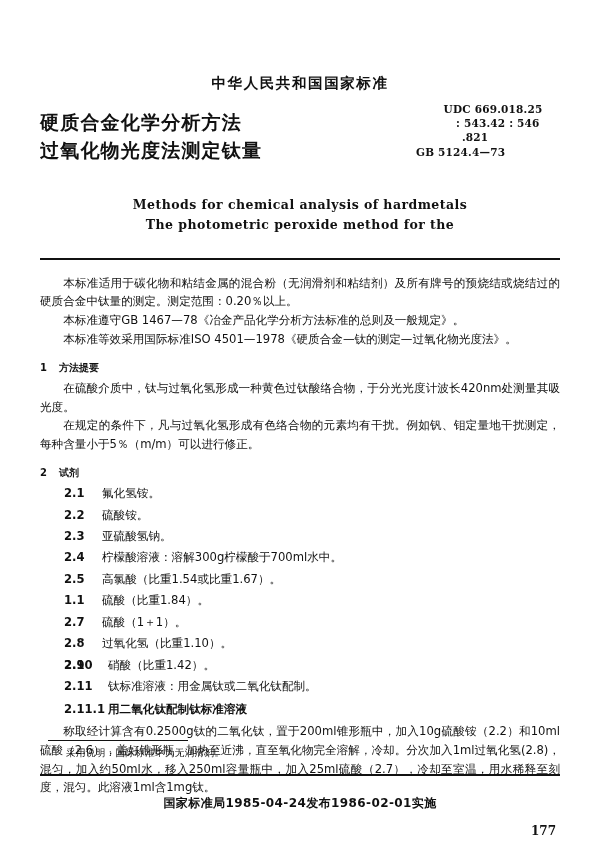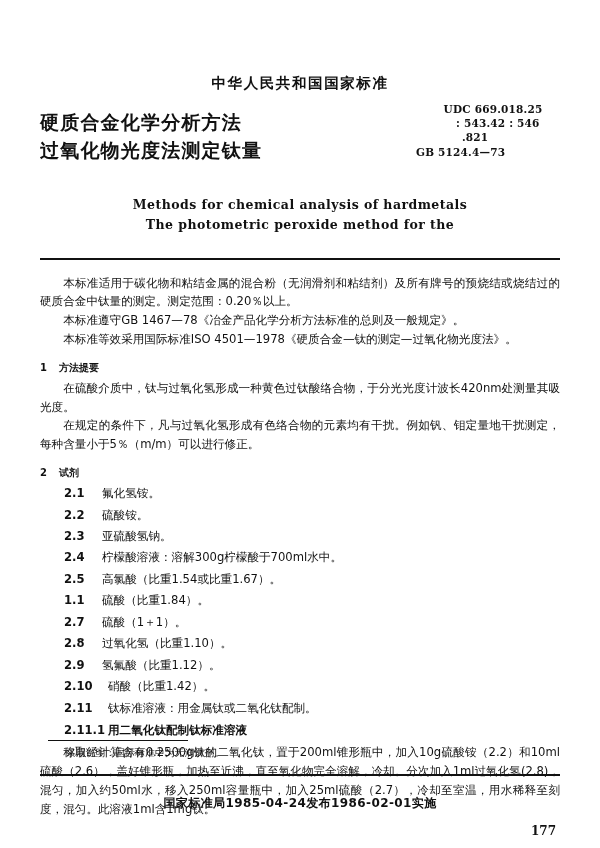--- a/index.html
+++ b/index.html
@@ -227,21 +227,21 @@
 
     <ul class="reagents">
       <li><span class="rnum">2.1</span><span class="rtext">氟化氢铵。</span></li>
       <li><span class="rnum">2.2</span><span class="rtext">硫酸铵。</span></li>
       <li><span class="rnum">2.3</span><span class="rtext">亚硫酸氢钠。</span></li>
       <li><span class="rnum">2.4</span><span class="rtext">柠檬酸溶液：溶解300g柠檬酸于700ml水中。</span></li>
       <li><span class="rnum">2.5</span><span class="rtext">高氯酸（比重1.54或比重1.67）。</span></li>
       <li><span class="rnum">1.1</span><span class="rtext">硫酸（比重1.84）。</span></li>
       <li><span class="rnum">2.7</span><span class="rtext">硫酸（1＋1）。</span></li>
       <li><span class="rnum">2.8</span><span class="rtext">过氧化氢（比重1.10）。</span></li>
-      <li><span class="rnum">2.9</span><span class="rtext">氢氟酸（比重1.12）。</span></li>
+      <li><span class="rnum">2.9</span></li>
       <li class="wide"><span class="rnum">2.10</span><span class="rtext">硝酸（比重1.42）。</span></li>
       <li class="wide"><span class="rnum">2.11</span><span class="rtext">钛标准溶液：用金属钛或二氧化钛配制。</span></li>
     </ul>
 
     <div class="sub-head">
       <span class="rnum">2.11.1</span><span>用二氧化钛配制钛标准溶液</span>
     </div>
 
     <p class="para">称取经计算含有0.2500g钛的二氧化钛，置于200ml锥形瓶中，加入10g硫酸铵（2.2）和10ml硫酸（2.6），盖好锥形瓶，加热至近沸，直至氧化物完全溶解，冷却。分次加入1ml过氧化氢(2.8)，混匀，加入约50ml水，移入250ml容量瓶中，加入25ml硫酸（2.7），冷却至室温，用水稀释至刻度，混匀。此溶液1ml含1mg钛。</p>
 

